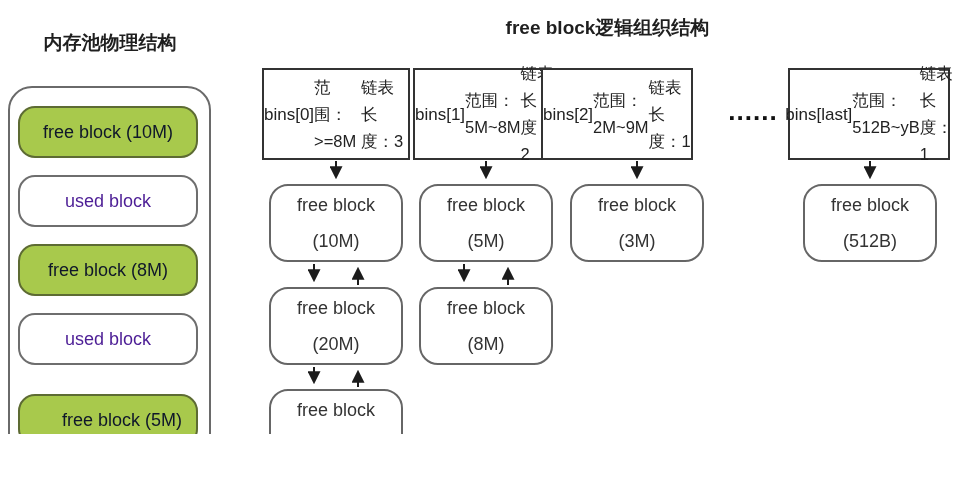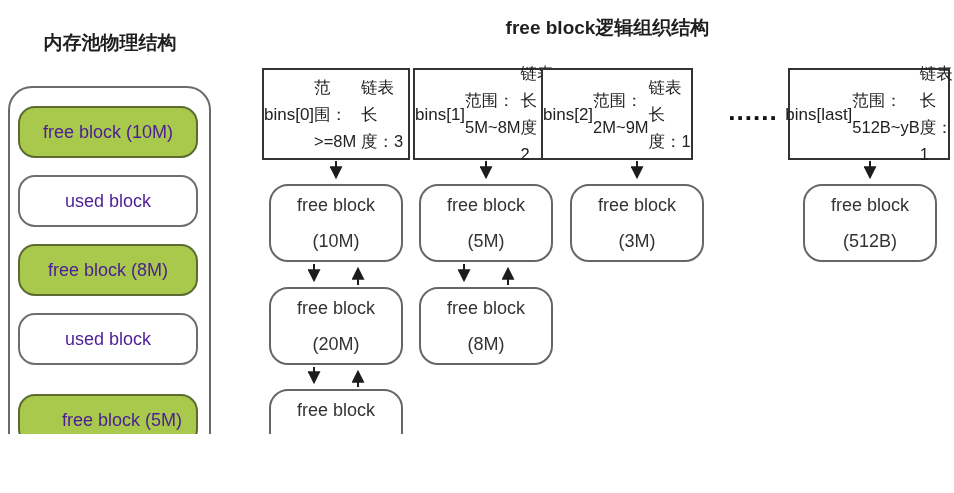--- a/index.html
+++ b/index.html
@@ -13,21 +13,21 @@
   
   .pool{
     position:absolute;left:8px;top:86px;width:203px;height:401px;
     border:2px solid #6a6a6a;border-radius:24px;background:#fff;box-sizing:border-box;
   }
   .mem-block{
     position:absolute;left:18px;width:180px;height:52px;box-sizing:border-box;
     border-radius:17px;display:flex;align-items:center;justify-content:center;
     font-size:18px;background:#fff;border:2px solid #6e6e6e;color:#4c1d95;
   }
-  .mem-block.free{background:#a8c94c;border-color:#5d6b33;color:#4c1d95;}
+  .mem-block.free{background:#a8c94c;border-color:#5d6b33;color:#0f172a;}
   .pool-ellipsis{
     position:absolute;left:8px;top:438px;width:203px;text-align:center;
     font-weight:bold;font-size:32px;letter-spacing:3px;color:#111;
   }
   
   .bin{
     position:absolute;top:68px;height:92px;box-sizing:border-box;background:#fff;
     border:2px solid #333;display:flex;flex-direction:row;align-items:center;
     justify-content:center;font-size:16.5px;line-height:27px;color:#222;
   }

